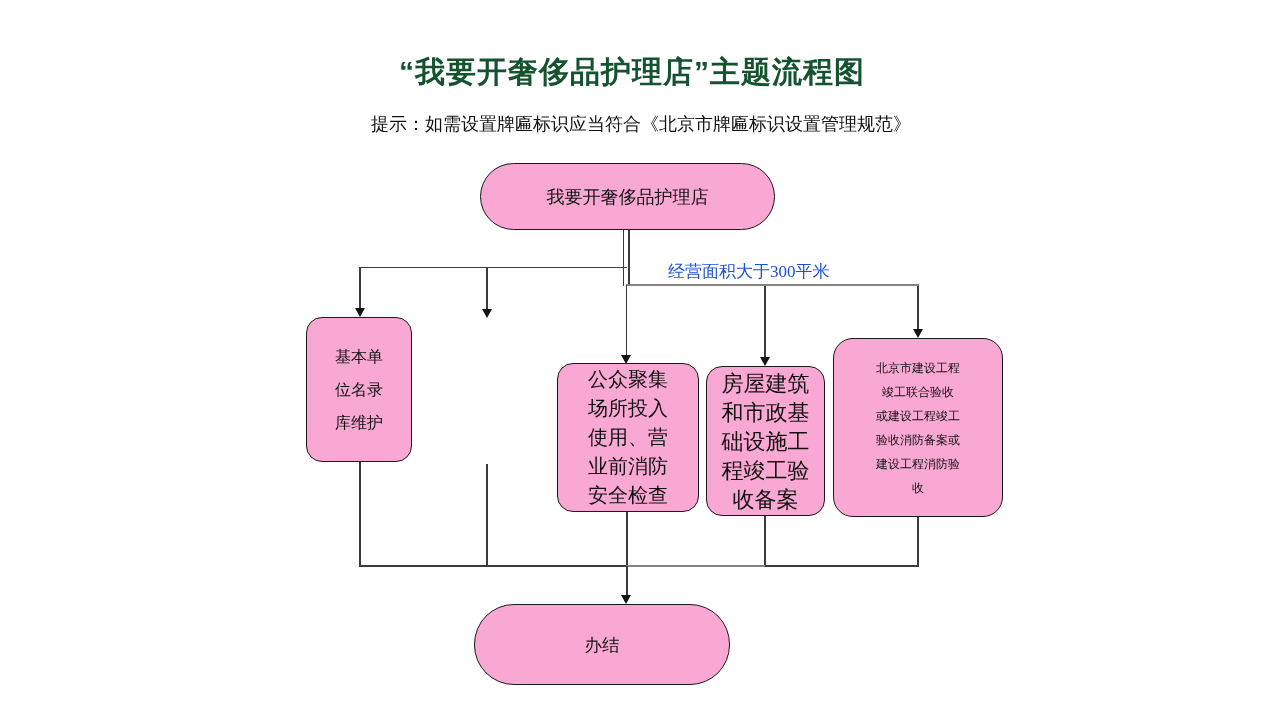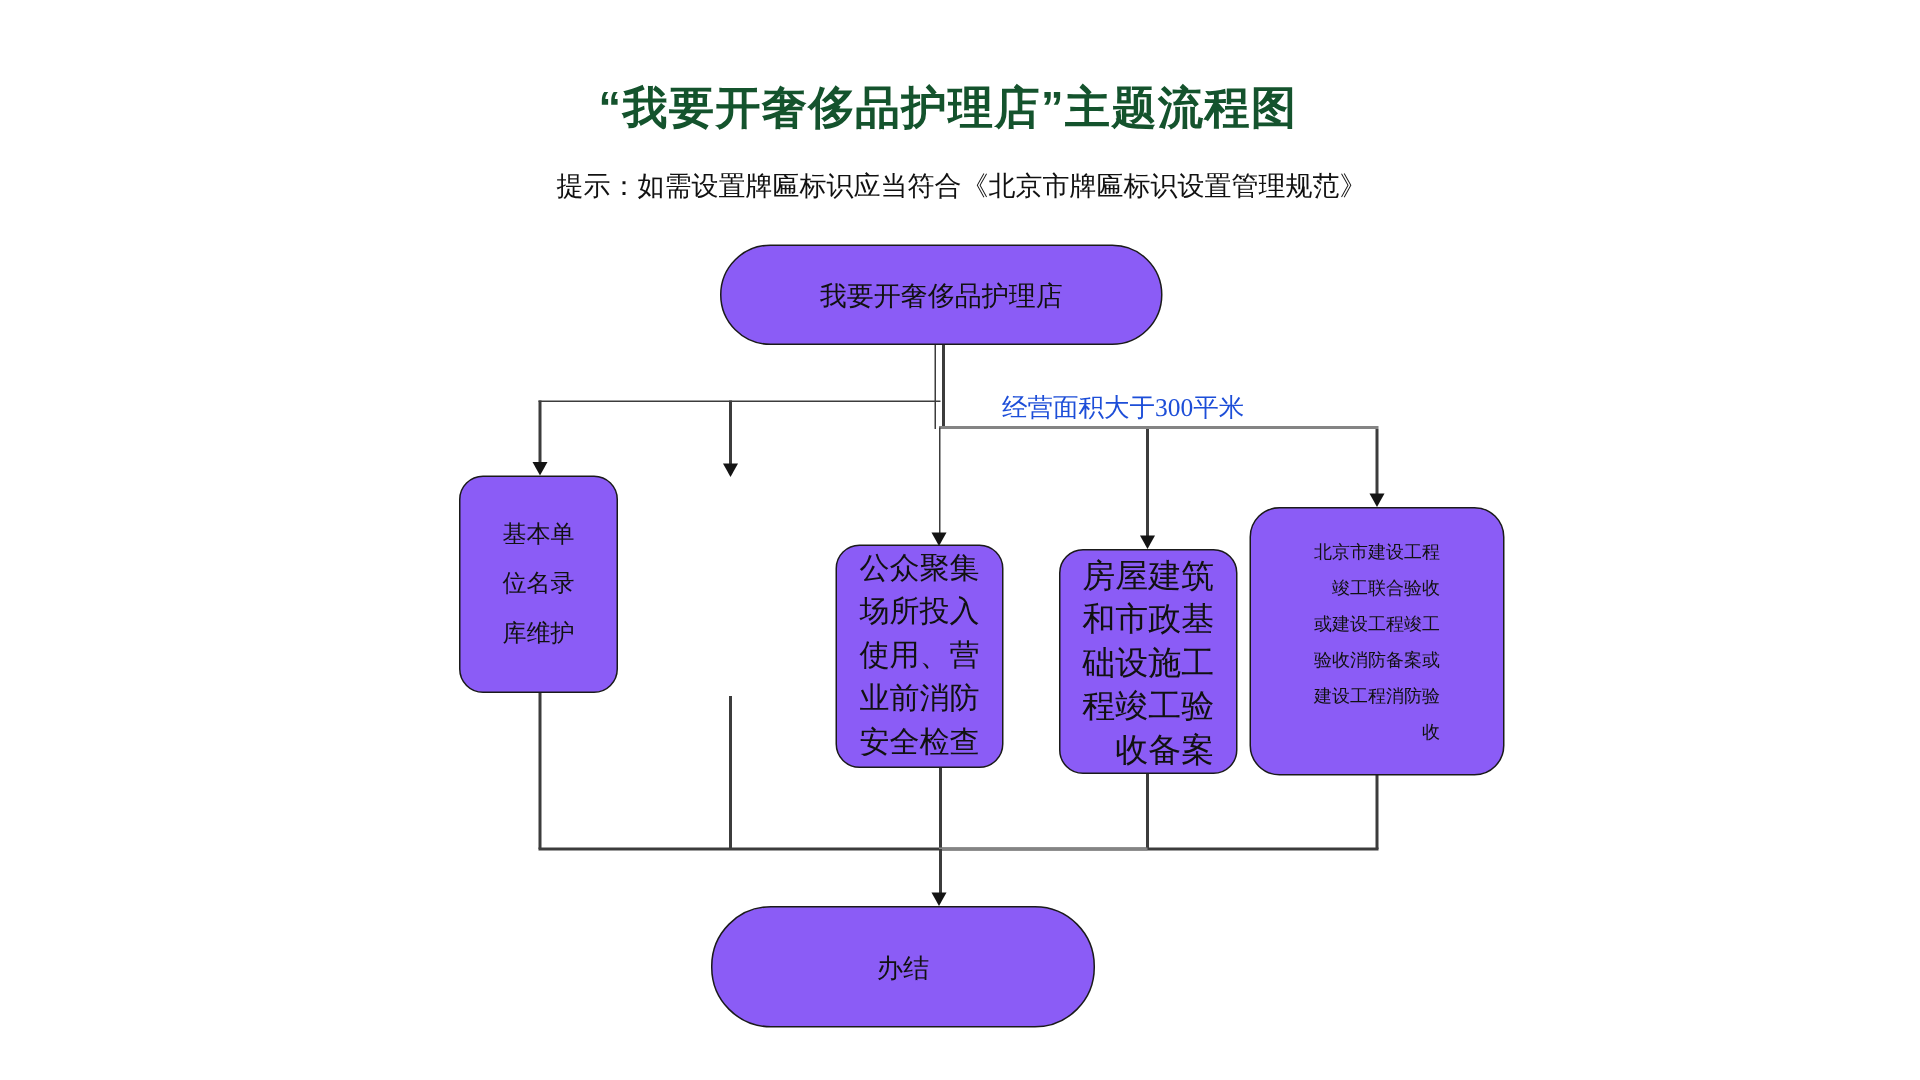--- a/index.html
+++ b/index.html
@@ -25,26 +25,26 @@
   .page-subtitle {
     position: absolute;
     top: 112px; left: 0; width: 1282px;
     text-align: center;
     font-size: 18px;
     color: #111111;
   }
   .node {
     position: absolute;
     box-sizing: border-box;
-    background: #8b5cf6;
+    background: #f9a8d4;
     border: 1.8px solid #1a1a1a;
     display: flex;
     align-items: center;
     justify-content: center;
-    text-align: right;
+    text-align: center;
     white-space: pre-line;
     color: #111111;
   }
   .oval { border-radius: 40px; font-size: 18px; }
   .rounded { border-radius: 16px; }
   .dashed { border-style: dashed; border-width: 1.6px; }
   .h-line { position: absolute; height: 1.6px; background: #3c3c3c; }
   .v-line { position: absolute; width: 1.6px; background: #3c3c3c; }
   .gray { background: #848484; }
   .arrow-down {
@@ -57,21 +57,21 @@
   .branch-label {
     position: absolute;
     left: 666px; top: 260px;
     font-size: 17px;
     color: #1d4ed8;
     background: #ffffff;
     padding: 0 2px;
   }
   #n-box1 { left: 306px; top: 317px; width: 106px; height: 145px; font-size: 16px; line-height: 33px; }
   #n-box2 { left: 430px; top: 318px; width: 115px; height: 147px; font-size: 19px; line-height: 33px; }
-  #n-box3 { left: 557px; top: 363px; width: 112px; height: 149px; font-size: 20px; line-height: 29px; }
+  #n-box3 { left: 557px; top: 363px; width: 142px; height: 149px; font-size: 20px; line-height: 29px; }
   #n-box4 { left: 706px; top: 366px; width: 119px; height: 150px; font-size: 22px; line-height: 29px; }
   #n-box5 { left: 833px; top: 338px; width: 170px; height: 179px; font-size: 12px; line-height: 24px; border-radius: 20px; }
   #n-start { left: 480px; top: 163px; width: 295px; height: 67px; }
   #n-end   { left: 474px; top: 604px; width: 256px; height: 81px; font-size: 17.5px; }
 </style>
 </head>
 <body>
 
 <div class="canvas">
 

